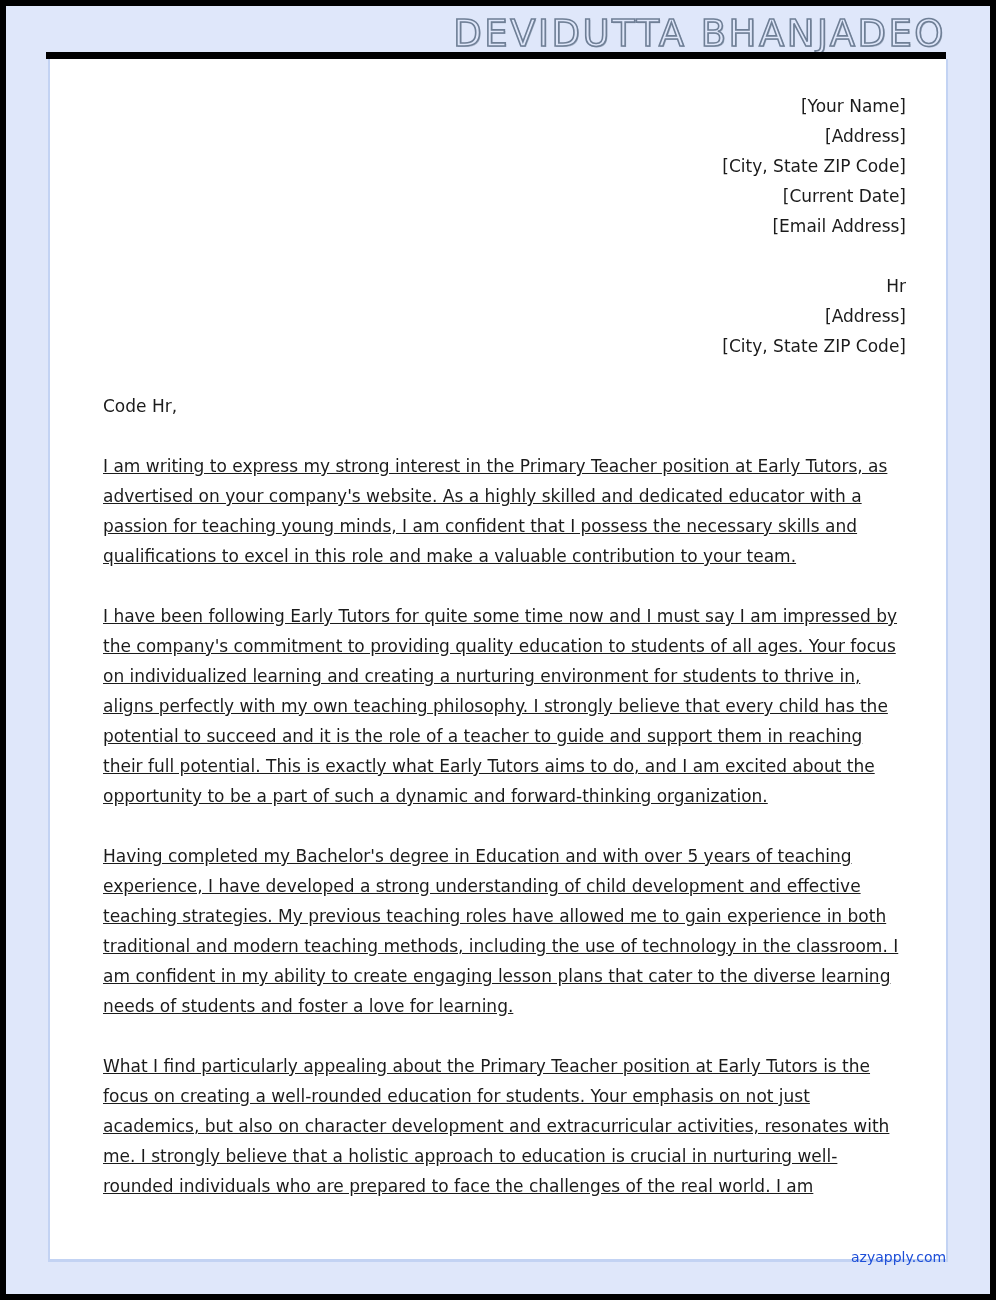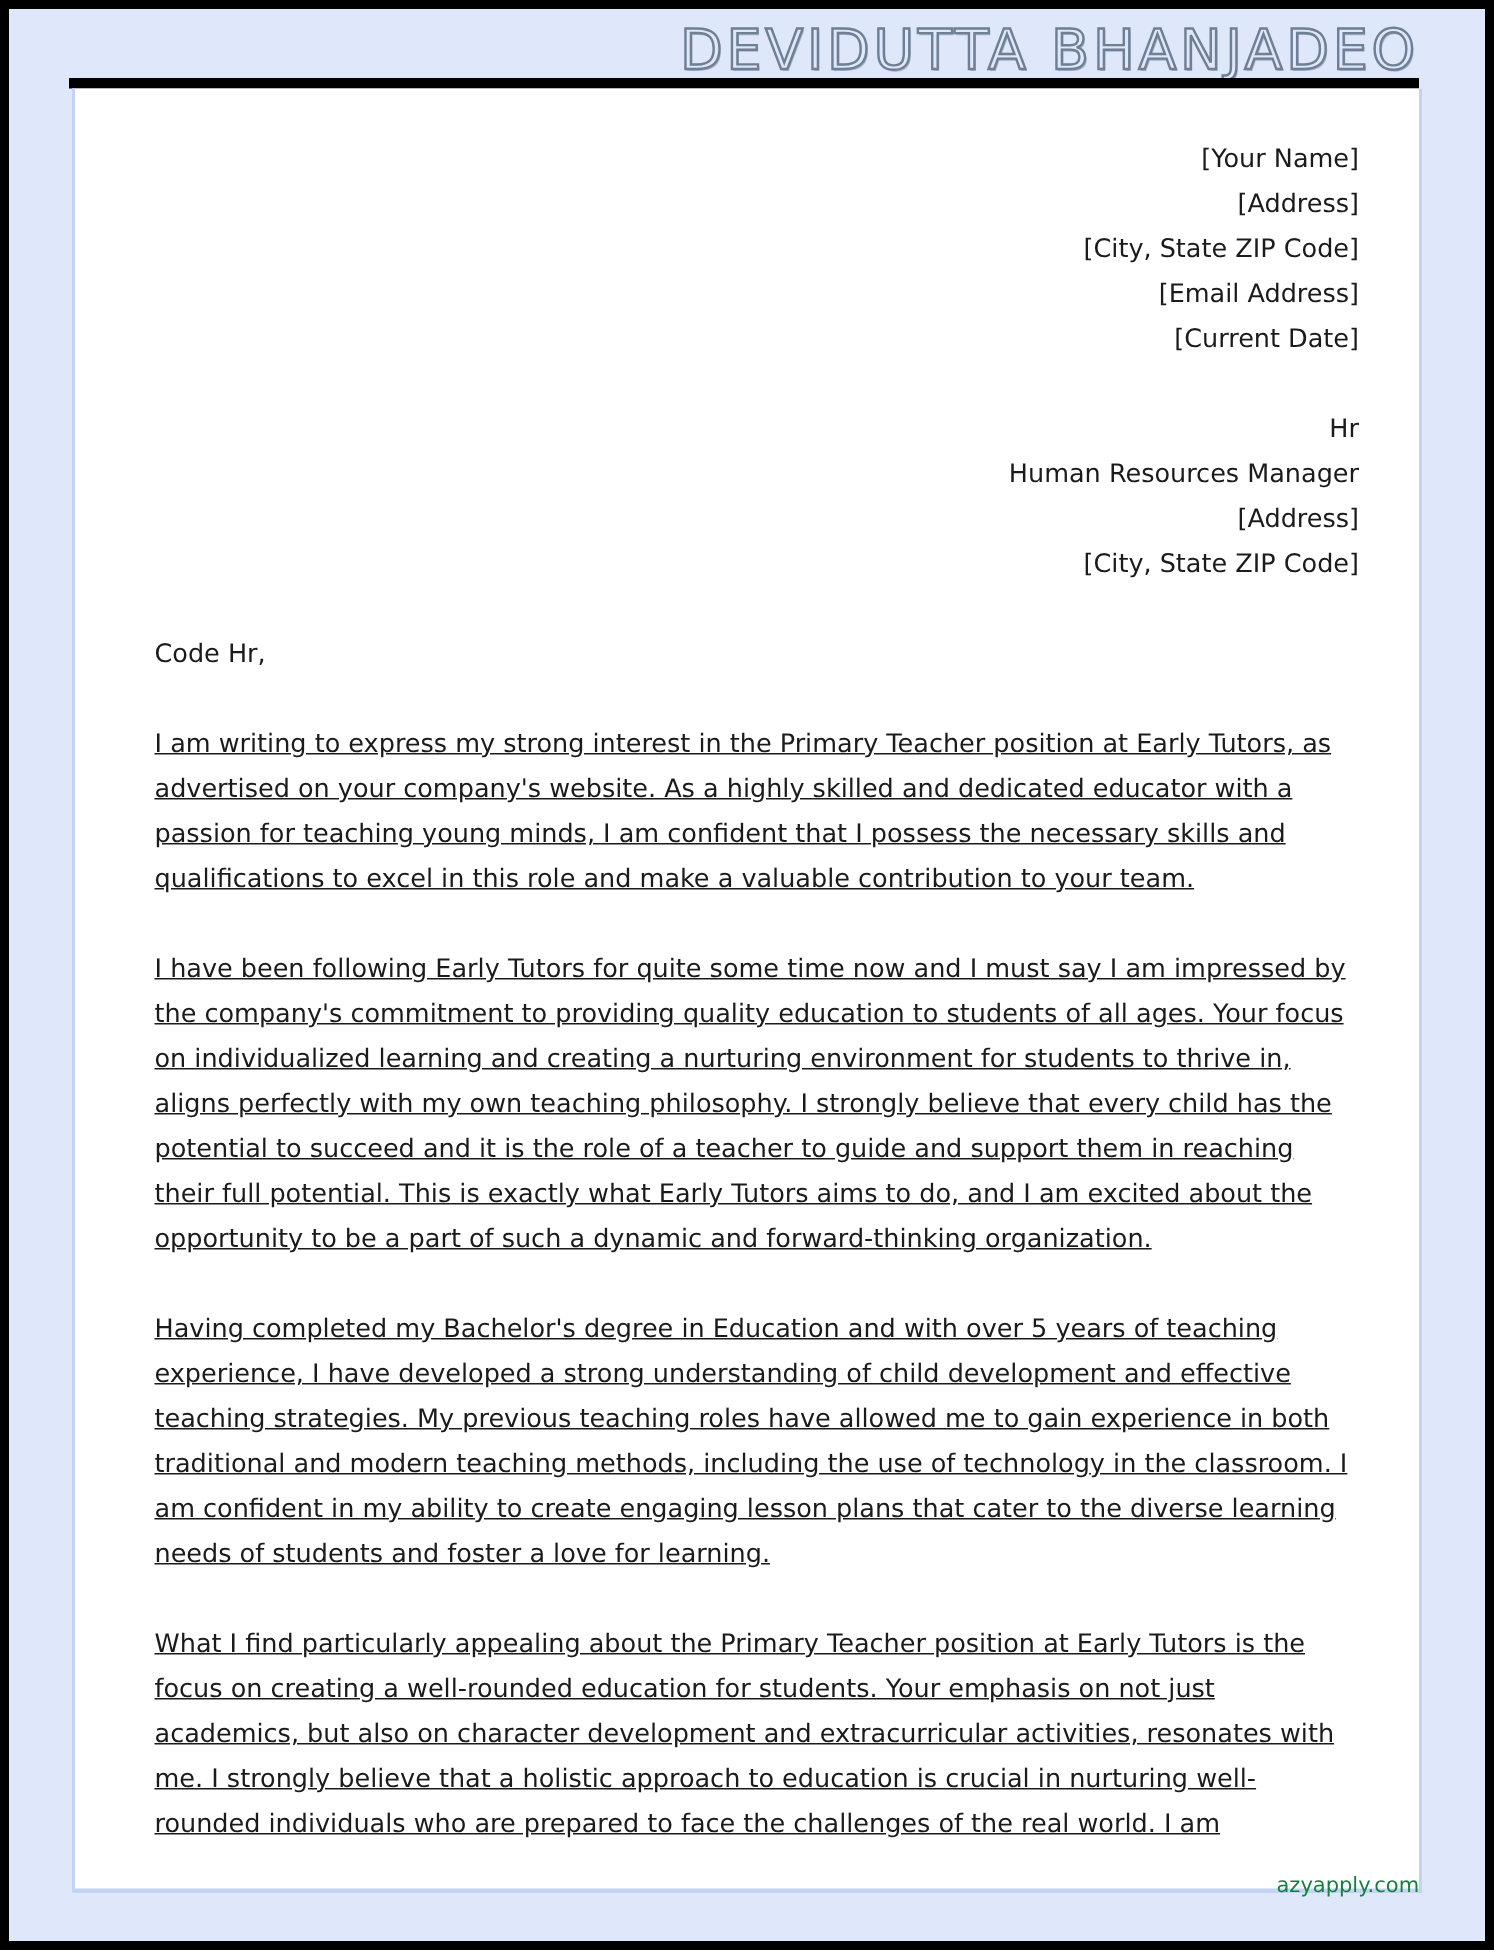--- a/index.html
+++ b/index.html
@@ -100,21 +100,21 @@
     text-decoration: underline;
   }
 
   
   #watermark {
     position: absolute;
     left: 845px;
     top: 1243px;
     font-size: 14px;
     line-height: 16px;
-    color: #15803d;
+    color: #1d4ed8;
     font-family: "DejaVu Sans", "Liberation Sans", sans-serif;
     white-space: nowrap;
   }
 </style>
 </head>
 <body>
 
 <div id="frame">
   <div id="canvas">
 
@@ -125,29 +125,28 @@
     <div id="header-rule"></div>
 
     <div id="sheet"></div>
 
     <div id="letter">
 
       <div>
         <div class="addr-line">[Your Name]</div>
         <div class="addr-line">[Address]</div>
         <div class="addr-line">[City, State ZIP Code]</div>
+        <div class="addr-line">[Current Date]</div>
         <div class="addr-line">[Email Address]</div>
-        <div class="addr-line">[Current Date]</div>
       </div>
 
       <div class="gap"></div>
 
       <div>
         <div class="addr-line">Hr</div>
-        <div class="addr-line">Human Resources Manager</div>
         <div class="addr-line">[Address]</div>
         <div class="addr-line">[City, State ZIP Code]</div>
       </div>
 
       <div class="gap"></div>
 
       <div class="salutation">Code Hr,</div>
 
       <div class="gap"></div>
 

